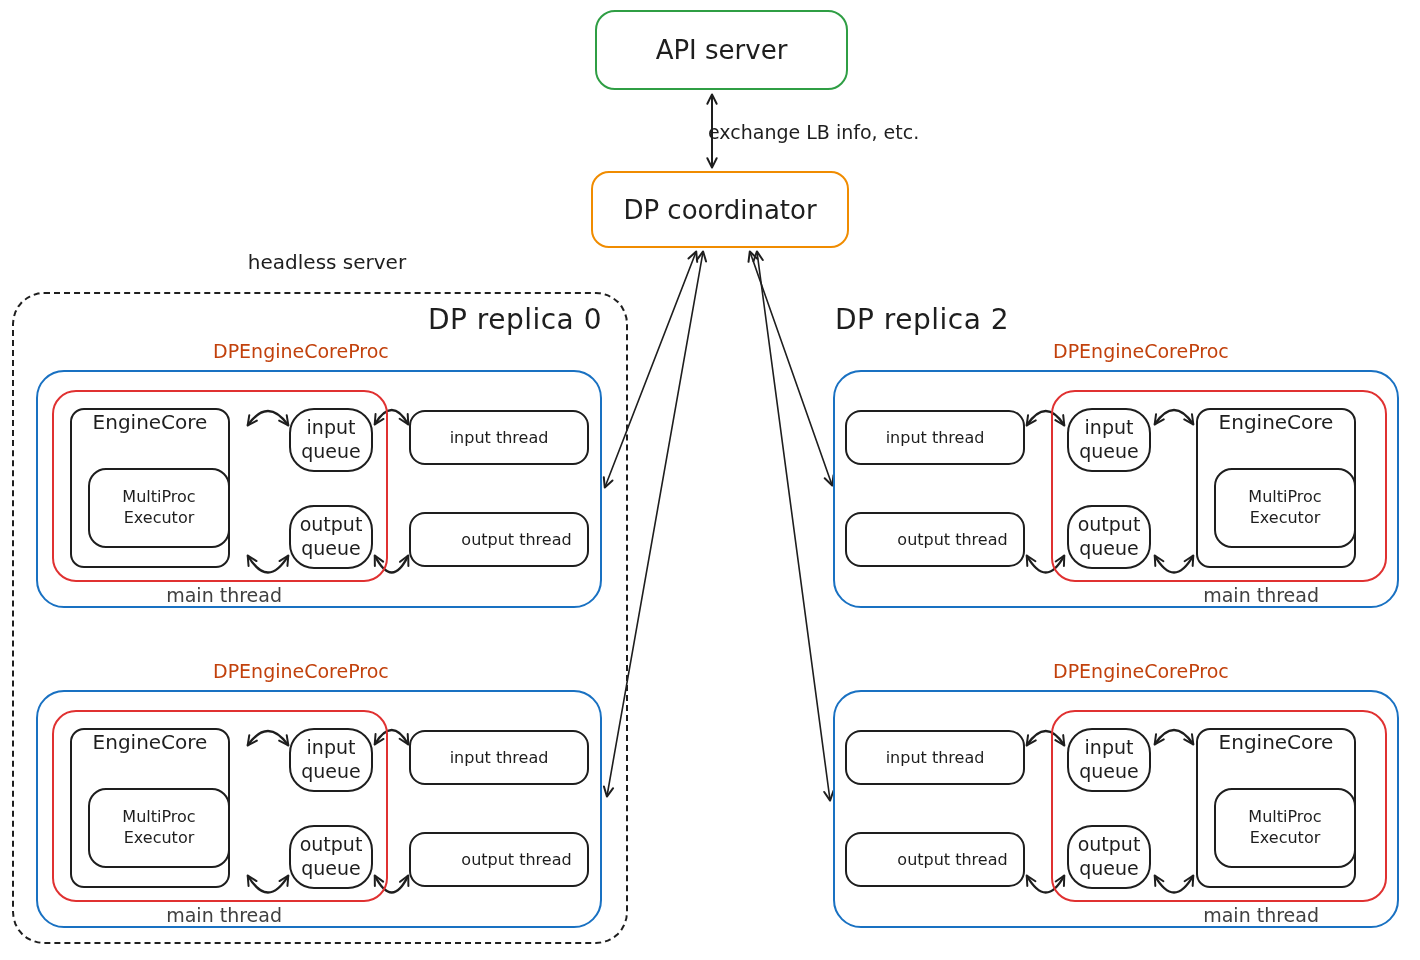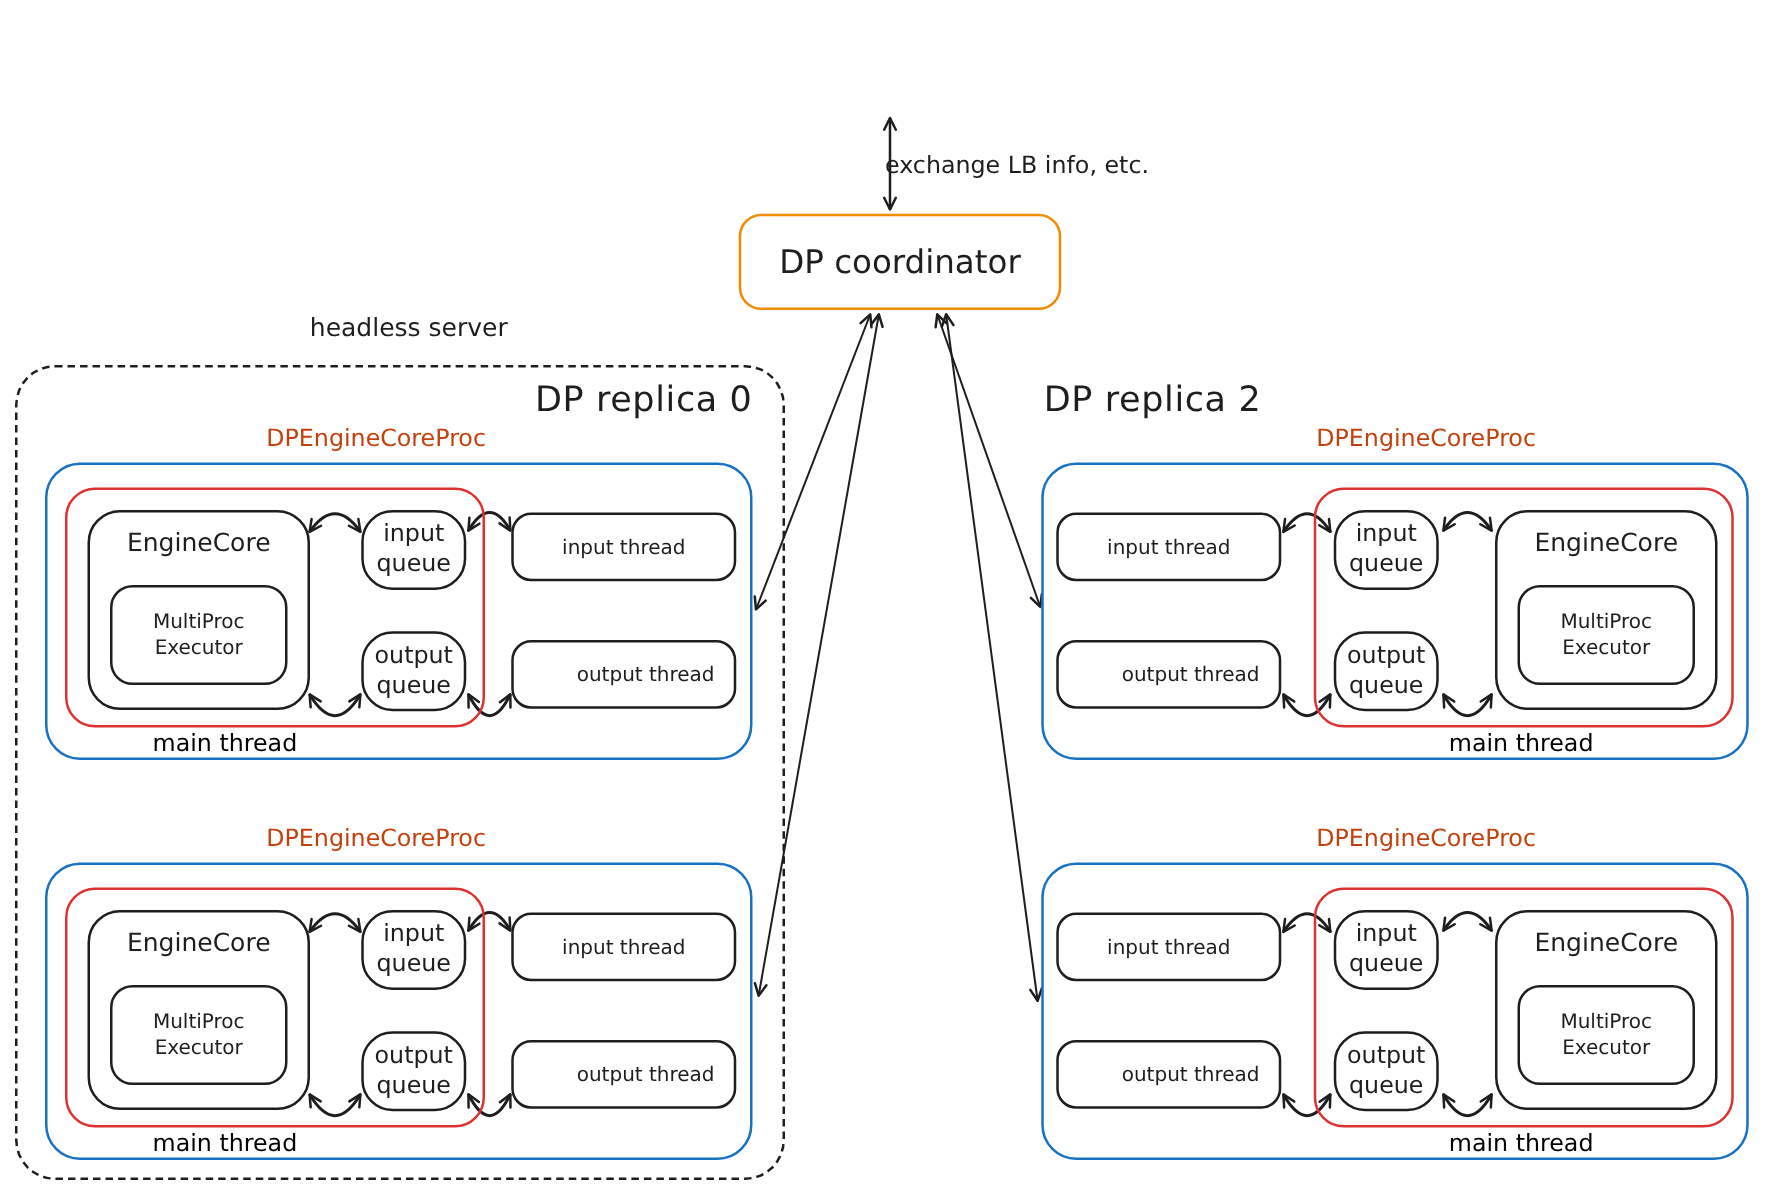--- a/index.html
+++ b/index.html
@@ -18,29 +18,29 @@
   .coord-box{left:591px;top:171px;width:258px;height:77px;border-color:#f08c00;border-radius:18px;font-size:26px;}
   .exchange-label{left:708px;top:121px;font-size:19px;white-space:nowrap;}
   .headless-label{left:232px;top:250px;width:190px;text-align:center;font-size:20px;}
   .dashed-box{left:12px;top:292px;width:616px;height:652px;border:2px dashed #1e1e1e;border-radius:32px;box-sizing:border-box;}
   
   .replica{position:absolute;width:580px;height:315px;}
   .rep-title{position:absolute;font-size:28px;white-space:nowrap;letter-spacing:0.5px;}
   .rep-proc{position:absolute;top:40px;font-size:19px;color:#c2410c;white-space:nowrap;}
   .blue-box{position:absolute;left:6px;top:70px;width:566px;height:238px;border:2.5px solid #1971c2;border-radius:28px;box-sizing:border-box;}
   .red-box{position:absolute;top:90px;width:336px;height:192px;border:2.5px solid #e03131;border-radius:24px;box-sizing:border-box;}
-  .engine{top:108px;width:178px;height:160px;border-radius:26px;align-items:flex-start;padding-top:12px;font-size:20px;}
+  .engine{top:108px;width:160px;height:160px;border-radius:14px;align-items:flex-start;font-size:20px;}
   .executor{top:168px;width:142px;height:80px;border-radius:18px;font-size:16px;line-height:1.3;padding:0 4px;}
   .queue{width:84px;height:64px;border-radius:25px;font-size:19px;line-height:1.25;padding:0 2px;}
   .thread{width:180px;height:55px;border-radius:16px;font-size:16px;}
   .q-in{top:108px;}
   .q-out{top:205px;}
   .t-in{top:110px;}
   .t-out{top:212px;padding-left:35px;}
-  .main-label{position:absolute;top:284px;width:160px;text-align:left;font-size:19px;color:#000000;white-space:nowrap;}
+  .main-label{position:absolute;top:284px;width:160px;text-align:right;font-size:19px;color:#404040;white-space:nowrap;}
   
   .layoutA .rep-title{right:8px;top:3px;}
   .layoutA .rep-proc{left:183px;}
   .layoutA .red-box{left:22px;}
   .layoutA .engine{left:40px;}
   .layoutA .executor{left:58px;}
   .layoutA .q-in,.layoutA .q-out{left:259px;}
   .layoutA .t-in,.layoutA .t-out{left:379px;}
   .layoutA .main-label{left:92px;}
   
@@ -89,20 +89,23 @@
       <path d="M 1027 556 Q 1046 589 1064 556" marker-start="url(#ah)" marker-end="url(#ah)"></path>
       <path d="M 1155 556 Q 1174 589 1193 556" marker-start="url(#ah)" marker-end="url(#ah)"></path>
 
       <path d="M 1027 745 Q 1046 717 1064 745" marker-start="url(#ah)" marker-end="url(#ah)"></path>
       <path d="M 1155 744 Q 1174 716 1193 744" marker-start="url(#ah)" marker-end="url(#ah)"></path>
       <path d="M 1027 876 Q 1046 909 1064 876" marker-start="url(#ah)" marker-end="url(#ah)"></path>
       <path d="M 1155 876 Q 1174 909 1193 876" marker-start="url(#ah)" marker-end="url(#ah)"></path>
     </g>
   </svg>
 
+  <div class="node api-box">
+    <span>API server</span>
+  </div>
   <div class="abs exchange-label">exchange LB info, etc.</div>
   <div class="node coord-box">
     <span>DP coordinator</span>
   </div>
 
   <div class="abs headless-label">headless server</div>
   <div class="abs dashed-box"></div>
 
   <div class="replica layoutA" style="left:30px;top:300px;">
     <div class="rep-title">DP replica 0</div>

